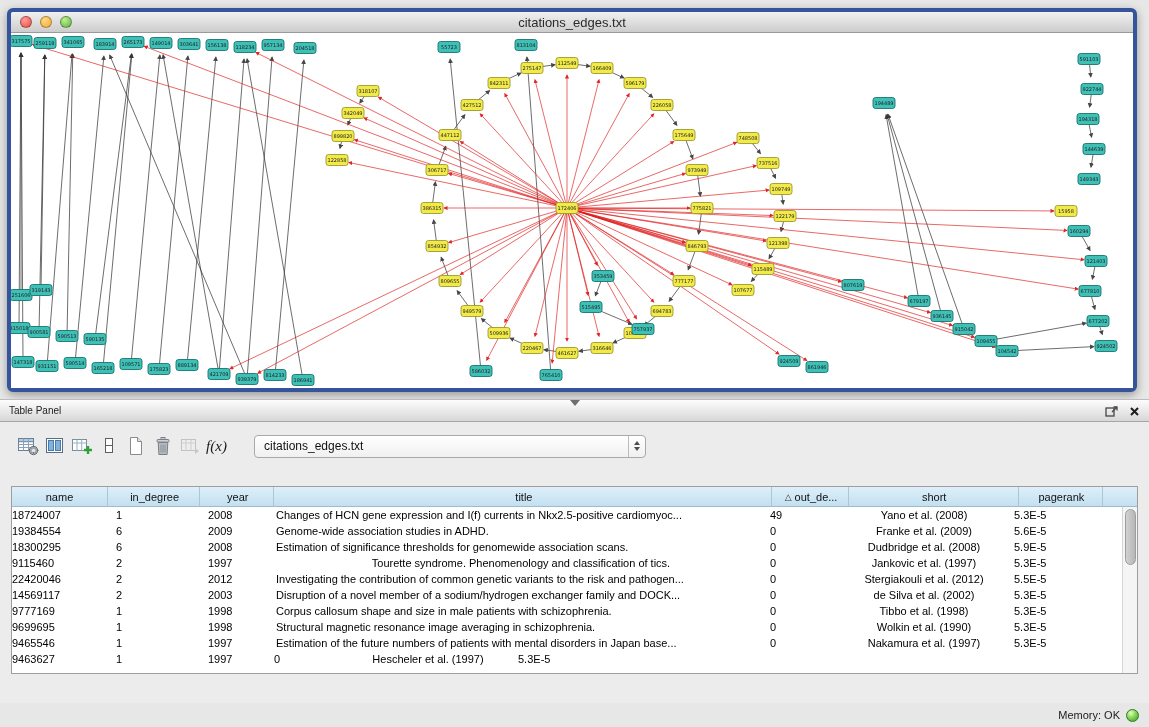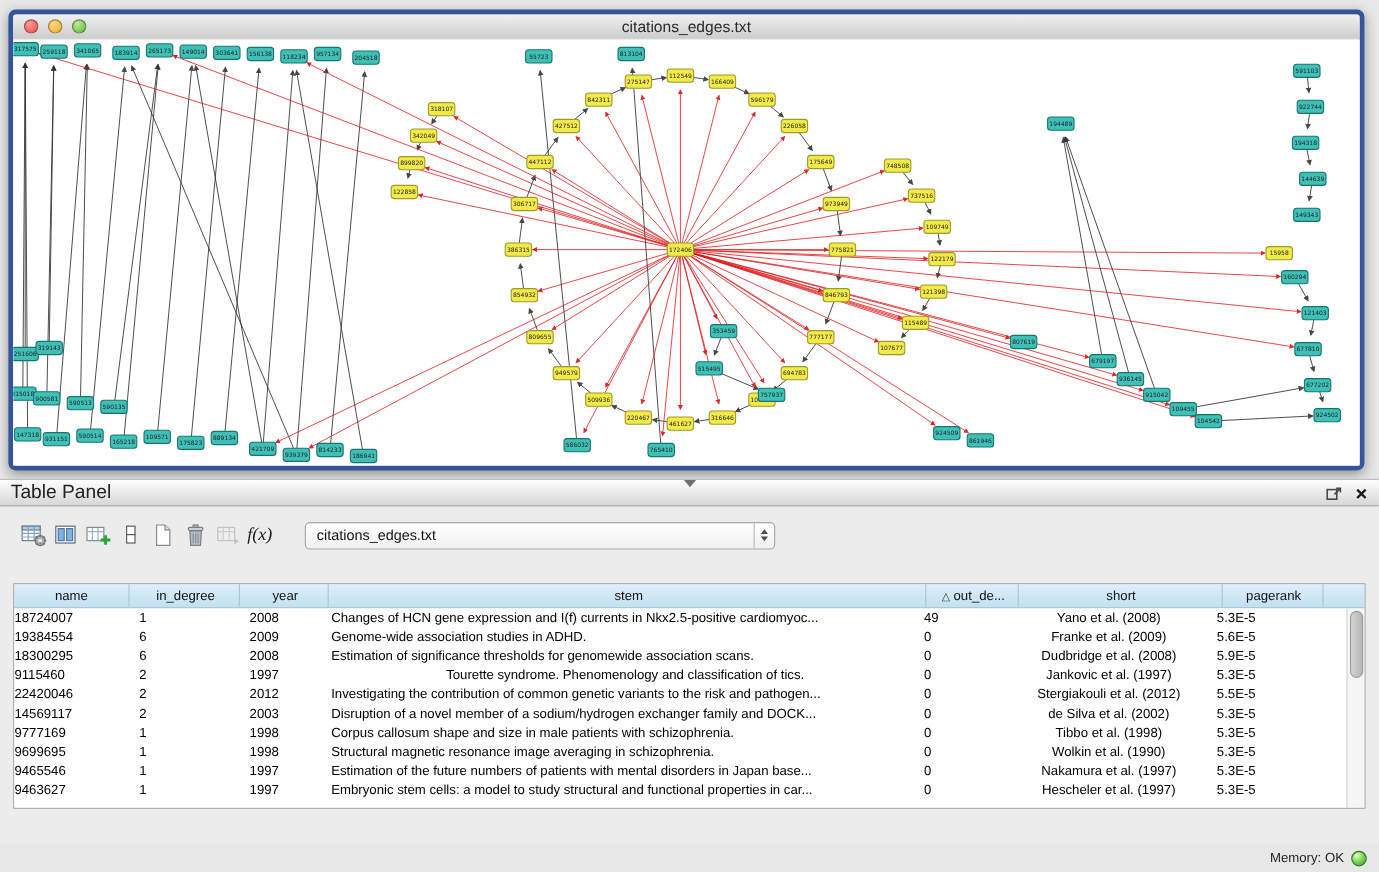--- a/index.html
+++ b/index.html
@@ -15,21 +15,21 @@
   .tl.c3{left:49px;background:radial-gradient(circle at 35% 30%,#c0ec96,#5cb63a);}
   .canvas{position:absolute;left:0;top:21px;width:1122px;height:355px;background:#fff;overflow:hidden;}
   .canvas svg{display:block;}
   .er{stroke:#e01b1b;stroke-width:0.7;opacity:.95;}
   .ek{stroke:#333;stroke-width:0.8;opacity:.9;}
   .nlabel{font-size:5px;fill:#222;text-anchor:middle;font-family:"DejaVu Sans",sans-serif;}
 
   
   .panel{position:absolute;left:0;top:399px;width:1149px;height:304px;background:#ececec;border-top:1px solid #bdbdbd;}
   .panel-header{position:relative;height:22px;background:linear-gradient(#fdfdfd,#d7d7d7);border-bottom:1px solid #a6a6a6;display:flex;align-items:center;}
-  .panel-title{font-size:16px;color:#222;margin-left:9px;}
+  .panel-title{font-size:10px;color:#222;margin-left:9px;}
   .drag-handle{position:absolute;left:50%;top:0;margin-left:-5px;width:0;height:0;border-left:5px solid transparent;border-right:5px solid transparent;border-top:6px solid #6f6f6f;}
   .ph-icons{position:absolute;right:9px;top:0;height:22px;display:flex;align-items:center;gap:10px;}
   .ph-icons span{display:flex;align-items:center;cursor:default;}
 
   .toolbar{display:flex;align-items:center;height:36px;margin:6px 0 0 14px;}
   .tbtn{width:27px;height:27px;border:none;background:transparent;display:flex;align-items:center;justify-content:center;padding:0;cursor:default;}
   .fx{font-family:"Liberation Serif",serif;font-style:italic;font-size:15px;color:#1a1a1a;}
   .combo{margin-left:24px;width:392px;height:23px;background:linear-gradient(#ffffff,#f0f0f0);border:1px solid #a9a9a9;border-radius:4px;display:flex;align-items:center;justify-content:space-between;font-size:12px;color:#111;padding-left:9px;box-shadow:inset 0 1px 1px rgba(255,255,255,.8);}
   .stepper{width:17px;height:21px;border-left:1px solid #bcbcbc;display:flex;flex-direction:column;align-items:center;justify-content:center;}
   .stepper i{display:block;width:0;height:0;border-left:3.5px solid transparent;border-right:3.5px solid transparent;}
@@ -663,21 +663,21 @@
         <div class="th" style="width: 96px;">
           <span>name</span>
         </div>
         <div class="th" style="width: 90px;">
           <span>in_degree</span>
         </div>
         <div class="th" style="width: 72px;">
           <span>year</span>
         </div>
         <div class="th" style="width: 496px;">
-          <span>stem</span>
+          <span>title</span>
         </div>
         <div class="th" style="width: 74px;">
           <span class="sort">△</span>
           <span>out_de...</span>
         </div>
         <div class="th" style="width: 168px;">
           <span>short</span>
         </div>
         <div class="th" style="width: 82px;">
           <span>pagerank</span>
@@ -763,21 +763,20 @@
           <div class="td col2" style="width: 72px;">1997</div>
           <div class="td col3" style="width: 496px;">Estimation of the future numbers of patients with mental disorders in Japan base...</div>
           <div class="td col4" style="width: 74px;">0</div>
           <div class="td col5" style="width: 168px;">Nakamura et al. (1997)</div>
           <div class="td col6" style="width: 82px;">5.3E-5</div>
         </div>
         <div class="tr">
           <div class="td col0" style="width: 96px;">9463627</div>
           <div class="td col1" style="width: 90px;">1</div>
           <div class="td col2" style="width: 72px;">1997</div>
-          <div class="td col3" style="width: 496px;">Embryonic stem cells: a model to study structural and functional properties in car...</div>
           <div class="td col4" style="width: 74px;">0</div>
           <div class="td col5" style="width: 168px;">Hescheler et al. (1997)</div>
           <div class="td col6" style="width: 82px;">5.3E-5</div>
         </div>
       </div>
     <div class="vscroll">
       <div class="vthumb"></div>
     </div>
   </div>
 

